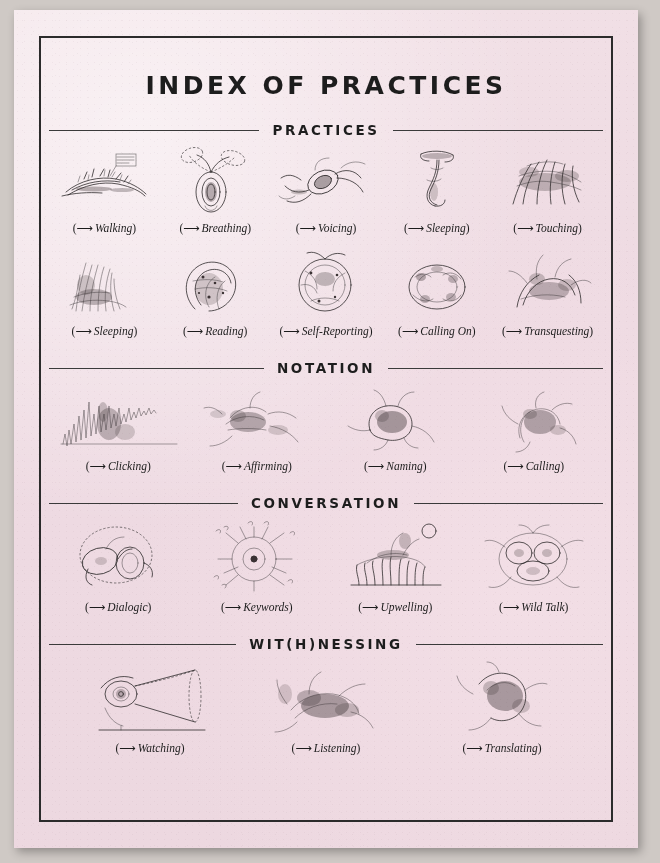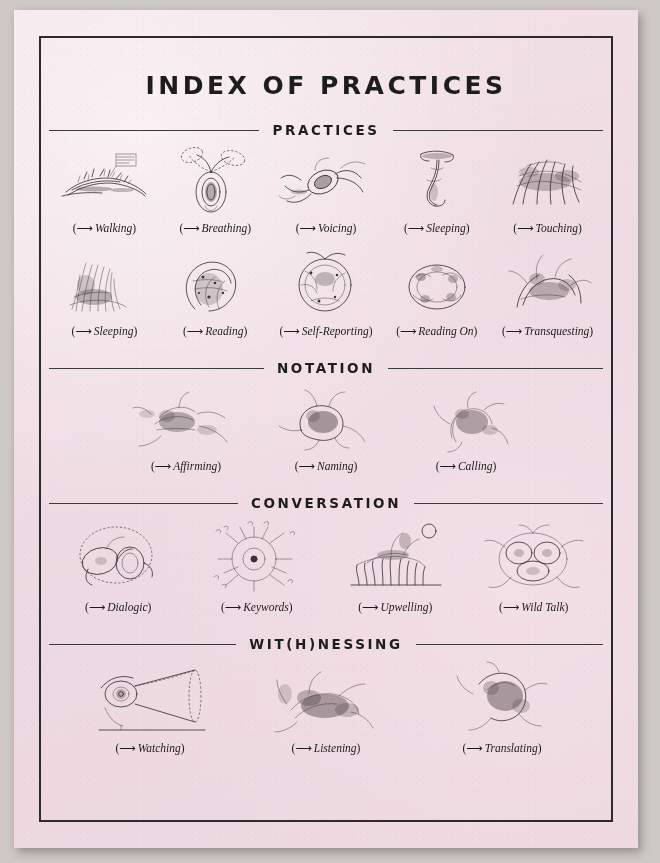--- a/index.html
+++ b/index.html
@@ -350,21 +350,21 @@
                 <path class="thin" d="M56 50 C62 54, 70 52, 74 46"></path>
               </g>
               <ellipse class="smudge" cx="34" cy="28" rx="5" ry="4" opacity=".35"></ellipse>
               <ellipse class="smudge" cx="66" cy="30" rx="5" ry="4" opacity=".3"></ellipse>
               <ellipse class="smudge" cx="38" cy="50" rx="5" ry="4" opacity=".3"></ellipse>
               <ellipse class="smudge" cx="64" cy="48" rx="5" ry="4" opacity=".3"></ellipse>
               <ellipse class="smudge" cx="50" cy="20" rx="6" ry="3" opacity=".25"></ellipse>
             </svg>
           </div>
           <div class="caption">
-            <span class="paren">(</span><span class="arrow">⟶</span>&nbsp;<span>Reading On</span><span class="paren">)</span>
+            <span class="paren">(</span><span class="arrow">⟶</span>&nbsp;<span>Calling On</span><span class="paren">)</span>
           </div>
         </div>
 
         <div class="cell" style="width:116px">
           <div class="art" style="height:72px">
             <svg width="110" height="72" viewBox="0 0 110 72">
               <g class="sketch">
                 <path d="M30 56 C34 42, 44 32, 56 30 C68 28, 78 34, 82 46"></path>
                 <path d="M24 58 C26 44, 34 32, 46 26"></path>
                 <path d="M88 54 C88 42, 84 32, 76 26"></path>
@@ -386,20 +386,36 @@
       </div>
 
       <div class="section-head">
         <span class="rule"></span>
         <span class="stitle">NOTATION</span>
         <span class="rule"></span>
       </div>
 
       <div class="row">
 
+        <div class="cell" style="width:140px">
+          <div class="art" style="height:72px">
+            <svg width="130" height="72" viewBox="0 0 130 72">
+              <g class="sketch thin">
+                <path d="M10 60 l2 -10 l2 12 l2 -16 l2 14 l3 -20 l2 18 l3 -26 l2 24 l3 -30 l2 28 l3 -36 l2 34 l3 -22 l2 20 l3 -28 l2 26 l3 -18 l2 16 l3 -24 l2 22 l3 -14 l2 12 l3 -18 l2 16 l3 -10 l2 8 l3 -14 l2 12 l3 -8 l2 6 l3 -10 l2 8 l3 -5 l2 4 l3 -7 l2 6 l3 -4 l2 3"></path>
+                <path d="M8 60 h116"></path>
+              </g>
+              <ellipse class="smudge" cx="56" cy="40" rx="12" ry="16" opacity=".3"></ellipse>
+              <ellipse class="smudge" cx="50" cy="28" rx="5" ry="10" opacity=".25"></ellipse>
+              <ellipse class="smudge" cx="72" cy="48" rx="10" ry="8" opacity=".2"></ellipse>
+            </svg>
+          </div>
+          <div class="caption">
+            <span class="paren">(</span><span class="arrow">⟶</span>&nbsp;<span>Clicking</span><span class="paren">)</span>
+          </div>
+        </div>
 
         <div class="cell" style="width:140px">
           <div class="art" style="height:72px">
             <svg width="130" height="72" viewBox="0 0 130 72">
               <g class="sketch thin">
                 <path d="M38 34 C48 22, 64 20, 74 28"></path>
                 <path d="M34 40 C44 32, 60 30, 72 36"></path>
                 <path d="M36 46 C48 44, 62 44, 74 46"></path>
                 <path d="M30 30 C24 24, 18 22, 12 24"></path>
                 <path d="M76 30 C86 26, 96 28, 104 34"></path>

